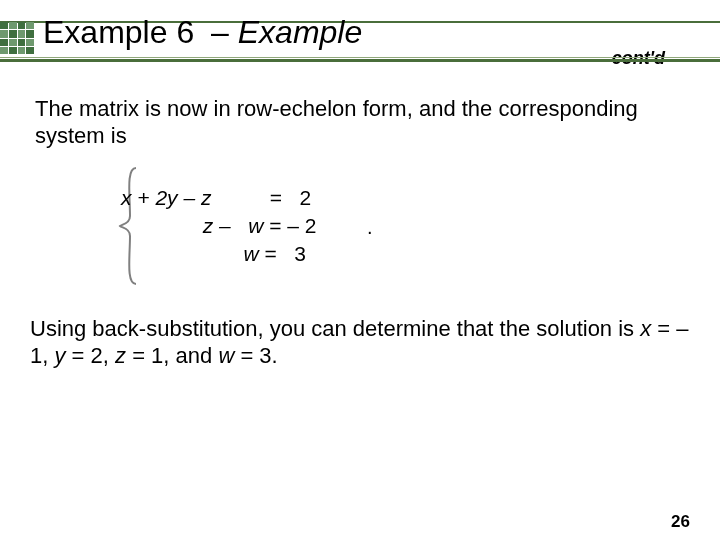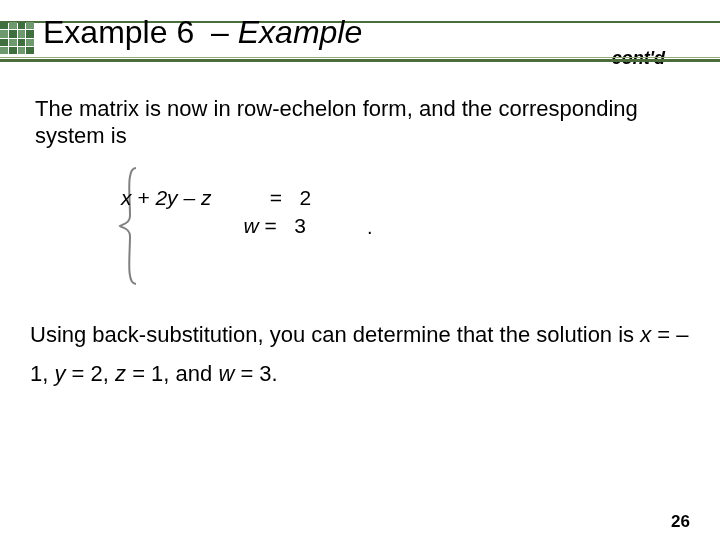--- a/index.html
+++ b/index.html
@@ -94,21 +94,21 @@
     left: 367px;
     top: 216px;
     font-size: 20px;
   }
   .para2 {
     position: absolute;
     left: 30px;
     top: 315px;
     width: 670px;
     font-size: 22px;
-    line-height: 39px;
+    line-height: 27px;
     color: #000;
   }
   .pagenum {
     position: absolute;
     right: 30px;
     bottom: 8px;
     font-size: 17px;
     font-weight: bold;
     color: #000;
   }
@@ -147,20 +147,21 @@
 <div class="line-bottom"></div>
 
 <div class="para1">The matrix is now in row-echelon form, and the corresponding system is</div>
 
 <svg class="brace" viewBox="0 0 28 120" preserveAspectRatio="none">
   <path d="M20,2 C10,2 14,30 14,50 C14,58 6,58 4,60 C6,62 14,62 14,70 C14,90 10,118 20,118" fill="none" stroke="#808080" stroke-width="2"></path>
 </svg>
 
 <div class="eqblock">
   <div class="eqrow"><span>x + 2y – z          </span><span class="eq-eq">=  </span><span class="eq-num"> 2</span></div>
+  <div class="eqrow"><span>              z –   w </span><span class="eq-eq">= </span><span class="eq-num">– 2</span></div>
   <div class="eqrow"><span>                     w </span><span class="eq-eq">=  </span><span class="eq-num"> 3</span></div>
 </div>
 
 <div class="period">.</div>
 
 <div class="para2">
   <span>Using back-substitution, you can determine that the solution is </span><span class="it">x</span><span> = – 1, </span><span class="it">y</span><span> = 2, </span><span class="it">z</span><span> = 1, and </span><span class="it">w</span><span> = 3.</span>
 </div>
 
 <div class="pagenum">26</div>

